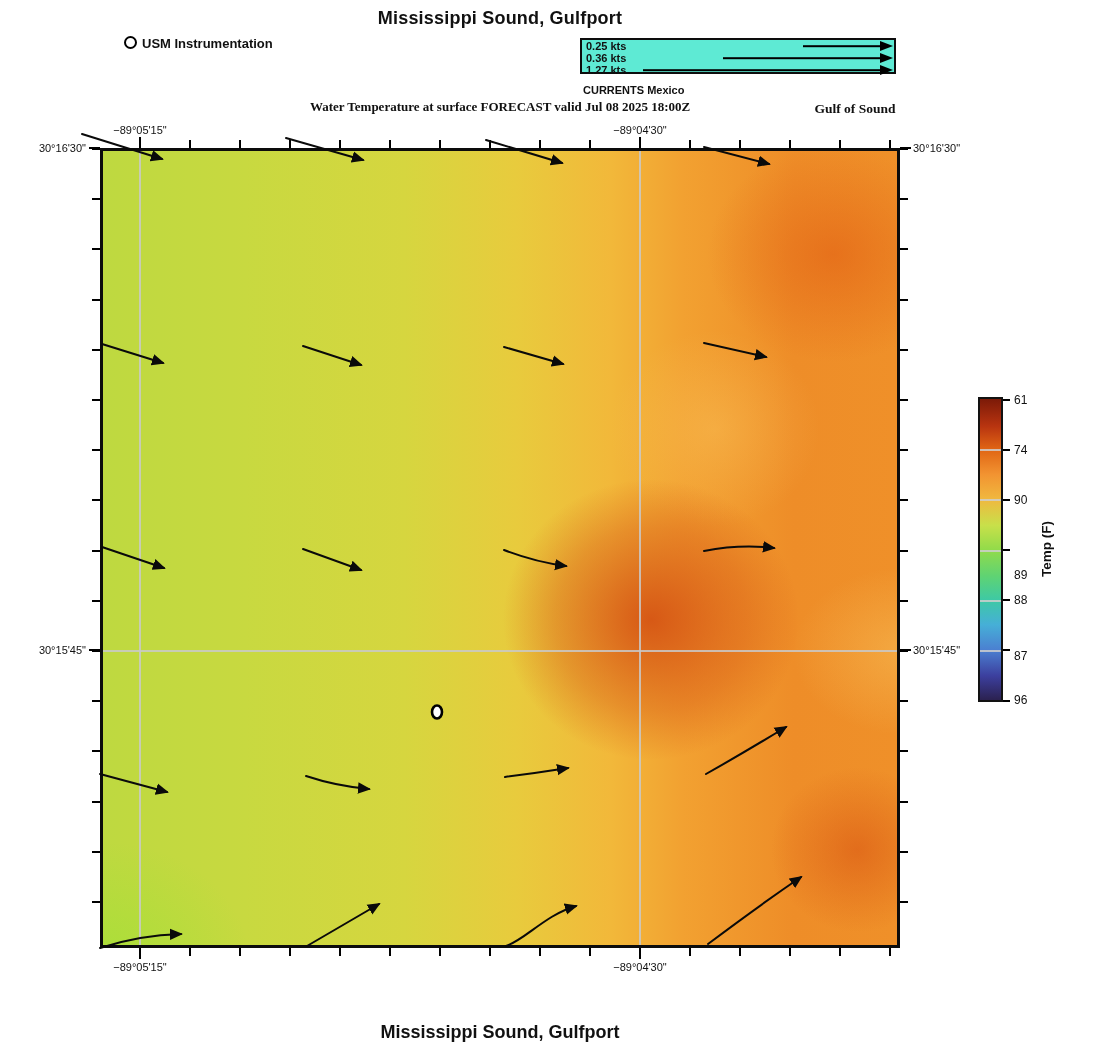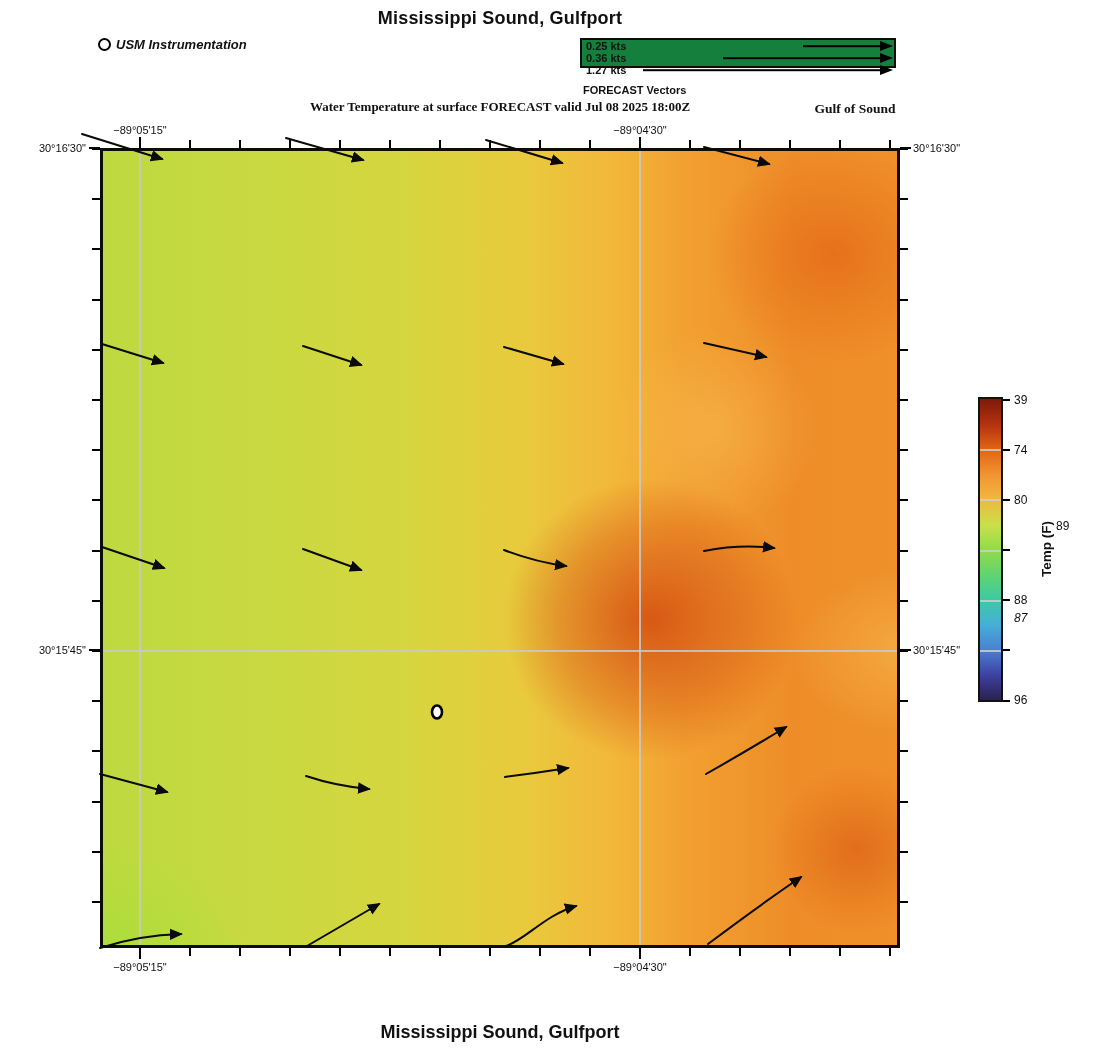--- a/index.html
+++ b/index.html
@@ -10,27 +10,27 @@
 
   
   #top-title{left:100px;top:8px;width:800px;text-align:center;font-size:18px;font-weight:bold;letter-spacing:.2px;}
   #bottom-title{left:100px;top:1022px;width:800px;text-align:center;font-size:18px;font-weight:bold;}
   #subtitle{left:100px;top:99px;width:800px;text-align:center;
             font-family:"Liberation Serif",serif;font-weight:bold;font-size:13px;}
   #gulf-label{left:855px;top:101px;transform:translateX(-50%);
               font-family:"Liberation Serif",serif;font-weight:bold;font-size:13.5px;}
 
   
-  #usm-legend{left:98px;top:36px;height:16px;display:flex;align-items:center;font-style:italic;}
+  #usm-legend{left:124px;top:36px;height:16px;display:flex;}
   #usm-circle{width:9px;height:9px;border:2.8px solid #000;border-radius:50%;background:#fff;}
   #usm-label{margin-left:5px;font-size:13px;font-weight:bold;}
 
   
-  #cur-legend{left:580px;top:38px;width:316px;height:30px;border:2.6px solid #0d0d0d;
-              box-sizing:border-box;background:#15803d;}
+  #cur-legend{left:580px;top:38px;width:316px;height:36px;border:2.6px solid #0d0d0d;
+              box-sizing:border-box;background:#5eead4;}
   .cl-row{position:relative;height:12.2px;}
   .cl-label{position:absolute;left:4px;top:50%;transform:translateY(-50%);
             font-size:11px;font-weight:bold;white-space:nowrap;}
   .cl-line{position:absolute;right:13px;top:50%;transform:translateY(-50%);height:1.6px;background:#000;}
   .cl-row:nth-child(1) .cl-line{width:78px;}
   .cl-row:nth-child(2) .cl-line{width:158px;}
   .cl-row:nth-child(3) .cl-line{width:238px;}
   .cl-head{position:absolute;right:1px;top:50%;transform:translateY(-50%);width:0;height:0;
            border-left:13px solid #000;border-top:5px solid transparent;border-bottom:5px solid transparent;}
   #cur-caption{left:583px;top:84px;font-size:11px;font-weight:bold;}
@@ -103,21 +103,21 @@
       <span class="cl-label">0.36 kts</span>
       <span class="cl-line"></span>
       <span class="cl-head"></span>
     </div>
     <div class="cl-row">
       <span class="cl-label">1.27 kts</span>
       <span class="cl-line"></span>
       <span class="cl-head"></span>
     </div>
   </div>
-  <div id="cur-caption" class="abs">FORECAST Vectors</div>
+  <div id="cur-caption" class="abs">CURRENTS Mexico</div>
 
   <div id="subtitle" class="abs">Water Temperature at surface FORECAST valid Jul 08 2025 18:00Z</div>
   <div id="gulf-label" class="abs">Gulf of Sound</div>
 
   <div id="map" class="abs">
     <div class="grid-v" style="left:36px;"></div>
     <div class="grid-v" style="left:536px;"></div>
     <div class="grid-h" style="top:499px;"></div>
   </div>
 
@@ -151,26 +151,26 @@
     <div class="cb-line" style="top:66.7%;"></div>
     <div class="cb-line" style="top:83.3%;"></div>
   </div>
   <div class="abs cb-tick" style="top:398.5px;"></div>
   <div class="abs cb-tick" style="top:448.5px;"></div>
   <div class="abs cb-tick" style="top:498.5px;"></div>
   <div class="abs cb-tick" style="top:548.5px;"></div>
   <div class="abs cb-tick" style="top:598.5px;"></div>
   <div class="abs cb-tick" style="top:648.5px;"></div>
   <div class="abs cb-tick" style="top:699.5px;"></div>
-  <span class="cb-lab" style="top:399.5px;">39</span>
+  <span class="cb-lab" style="top:399.5px;">61</span>
   <span class="cb-lab" style="top:449.5px;">74</span>
-  <span class="cb-lab" style="top:499.5px;">80</span>
-  <span class="cb-lab" style="top:526px;margin-left:42px;">89</span>
+  <span class="cb-lab" style="top:499.5px;">90</span>
+  <span class="cb-lab" style="top:575px;">89</span>
   <span class="cb-lab" style="top:599.5px;">88</span>
-  <span class="cb-lab" style="top:618px;font-style:italic;">87</span>
+  <span class="cb-lab" style="top:656px;">87</span>
   <span class="cb-lab" style="top:699.5px;">96</span>
   <div id="cbar-title" class="abs">Temp (F)</div>
 
   <svg id="vectors" class="abs" width="1100" height="1050" viewBox="0 0 1100 1050">
     <defs>
       <marker id="ah" viewBox="0 0 10 10" refX="8.5" refY="5" markerWidth="6.5" markerHeight="6.5" orient="auto-start-reverse">
         <path d="M0 0.6 L10 5 L0 9.4 z" fill="#0a0a0a"></path>
       </marker>
     </defs>
     <g fill="none" stroke="#0a0a0a" stroke-width="2" stroke-linecap="round">

